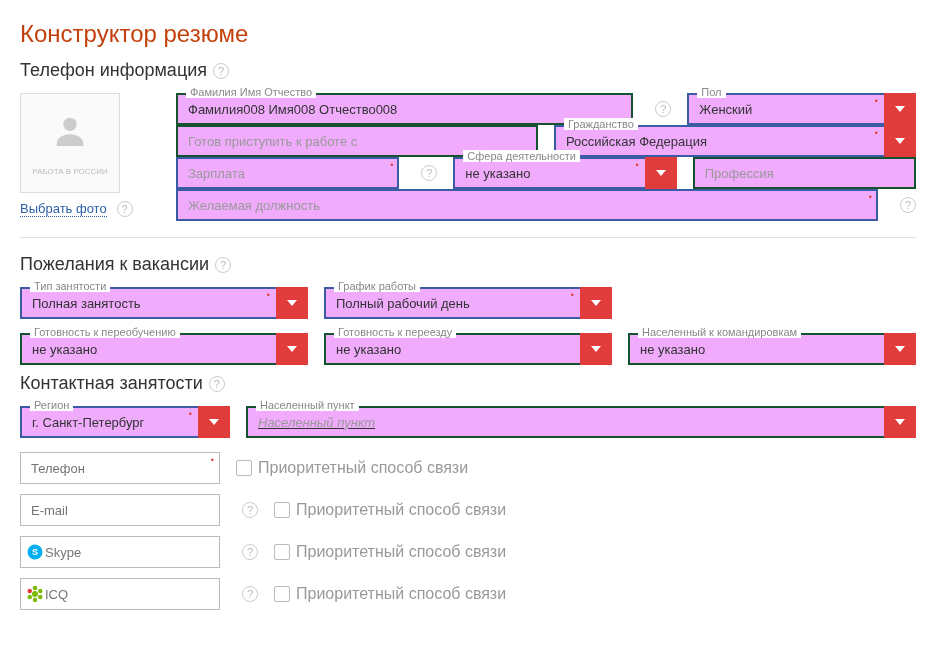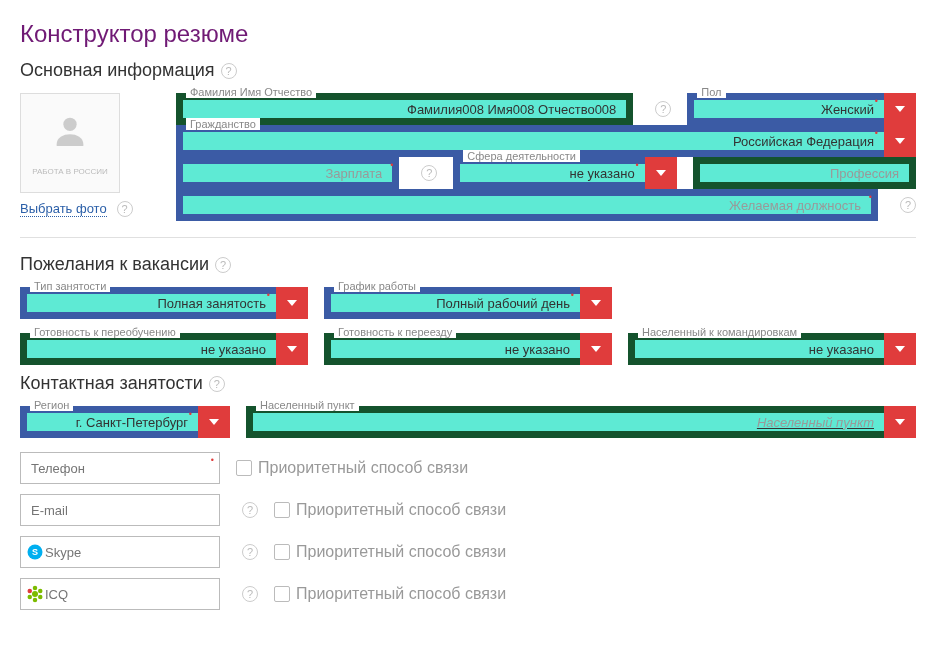--- a/index.html
+++ b/index.html
@@ -1,33 +1,33 @@
 <!DOCTYPE html>
 <html><head>
 <meta charset="utf-8">
 <style>
   * { box-sizing: border-box; margin: 0; padding: 0; }
   body { font-family: Arial, sans-serif; font-size: 13px; color: #333; background: #fff; padding: 20px; width: 936px; }
-  h1 { font-size: 24px; font-weight: normal; color: #701a75; margin-bottom: 12px; }
+  h1 { font-size: 24px; font-weight: normal; color: #c2410c; margin-bottom: 12px; }
   h2 { font-size: 18px; font-weight: normal; color: #333; margin: 8px 0 12px 0; display: flex; align-items: center; }
   .help-icon { display: inline-flex; width: 16px; height: 16px; border: 1px solid #ccc; border-radius: 50%; color: #bbb; font-size: 11px; align-items: center; justify-content: center; margin-left: 6px; cursor: help; }
   .section { margin-bottom: 8px; }
   .divider { border: none; border-top: 1px solid #e0e0e0; margin: 16px 0; }
   .main-row { display: flex; gap: 16px; }
   .photo-col { width: 140px; }
   .photo-box { width: 100px; height: 100px; border: 1px solid #ddd; display: flex; flex-direction: column; align-items: center; justify-content: center; margin-bottom: 8px; background: #fafafa; }
   .avatar-icon { width: 40px; height: 40px; }
   .photo-caption { font-size: 8px; color: #bbb; margin-top: 16px; }
   .choose-photo { color: #2b5fa8; border-bottom: 1px dotted #2b5fa8; cursor: pointer; font-size: 13px; }
   .choose-photo-wrap { display: flex; align-items: center; gap: 4px; }
   .fields-col { flex: 1; display: flex; flex-direction: column; gap: 0; }
   .field-row { display: flex; gap: 16px; align-items: center; }
   .field { position: relative; flex: 1; display: flex; align-items: center; }
   .field-label { position: absolute; top: -7px; left: 10px; background: #fff; padding: 0 4px; font-size: 11px; color: #888; z-index: 2; }
-  .input, .select { width: 100%; height: 32px; border: 7px solid #14532d; padding: 0 10px; font-size: 13px; color: #333; background: #5eead4; text-align: right; }
+  .input, .select { width: 100%; height: 32px; border: 2px solid #14532d; padding: 0 10px; font-size: 13px; color: #333; background: #f0abfc; }
   .input::placeholder { color: #999; font-style: italic; }
   .input.plain::placeholder { font-style: normal; color: #999; }
   .field.required::after { content: '•'; position: absolute; top: 3px; right: 6px; color: #e03c3c; font-size: 9px; z-index: 3; }
   .field.has-dd.required::after { right: 38px; }
   .field.blue .input, .field.blue .select { border-color: #3b5ba5; }
   .dd-btn { width: 32px; height: 32px; background: #e03c3c; display: flex; align-items: center; justify-content: center; cursor: pointer; flex-shrink: 0; }
   .dd-btn .tri { width: 0; height: 0; border-left: 5px solid transparent; border-right: 5px solid transparent; border-top: 6px solid #fff; }
   .field.has-dd .input { border-right: none; }
   .help-after { margin-left: 6px; flex-shrink: 0; }
   .checkbox-row { display: flex; align-items: center; gap: 6px; }
@@ -43,21 +43,21 @@
   .icq-svg { fill: #7cbb00; }
   .locality-input { font-style: italic; text-decoration: underline; }
 </style>
 </head>
 <body>
 
 <h1>Конструктор резюме</h1>
 
 <div class="section">
   <h2>
-    <span>Основная информация</span>
+    <span>Телефон информация</span>
     <span class="help-icon">?</span>
   </h2>
 
   <div class="main-row">
     <div class="photo-col">
       <div class="photo-box">
         <svg class="avatar-icon" viewBox="0 0 24 24">
             <circle cx="12" cy="8" r="4" fill="#ccc"></circle>
             <path d="M4 20c0-4 4-6 8-6s8 2 8 6v1H4z" fill="#ccc"></path>
           </svg>
@@ -79,20 +79,23 @@
         <div class="field has-dd blue required" style="flex:1">
           <span class="field-label">Пол</span>
           <input class="input" readonly="" value="Женский" style="">
           <div class="dd-btn">
               <div class="tri"></div>
             </div>
         </div>
       </div>
 
       <div class="field-row">
+        <div class="field" style="flex:1">
+          <input class="input plain" placeholder="Готов приступить к работе с" style="">
+        </div>
         <div class="field has-dd blue required" style="flex:1">
           <span class="field-label">Гражданство</span>
           <input class="input" readonly="" value="Российская Федерация" style="">
           <div class="dd-btn">
               <div class="tri"></div>
             </div>
         </div>
       </div>
 
       <div class="field-row">

